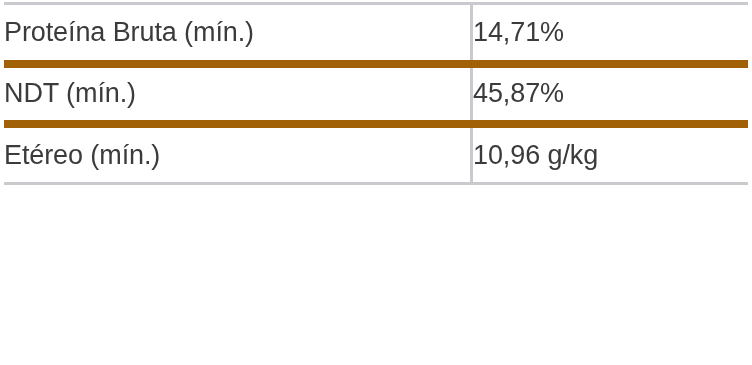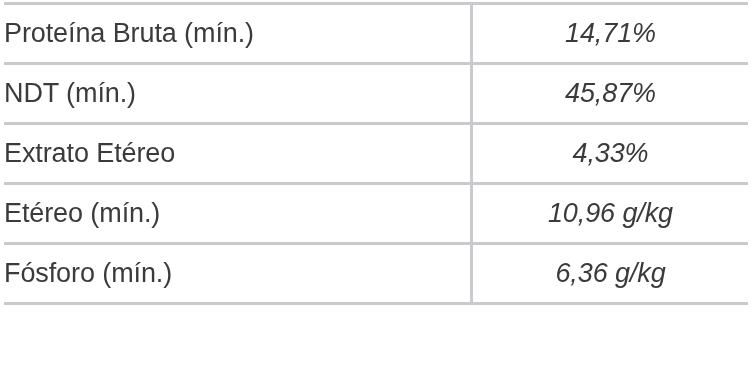--- a/index.html
+++ b/index.html
@@ -31,21 +31,21 @@
     border-collapse: collapse;
     table-layout: fixed;
     background: #ffffff;
   }
 
   table.nutrition-table tr {
     height: 60px;
   }
 
   table.nutrition-table td {
-    border-top: 2px solid #a16207;
+    border-top: 8px solid #a16207;
     border-bottom: 3px solid #c9c9ce;
     padding: 0;
     color: #3b3b3d;
     font-size: 27px;
     font-weight: 400;
     line-height: 1.05;
     letter-spacing: -0.1px;
     background: #ffffff;
     vertical-align: middle;
     white-space: nowrap;
@@ -61,23 +61,22 @@
 
   td.nutrient-name-cell {
     width: 466px;
     text-align: left;
     padding-left: 26px;
     border-right: 3px solid #c9c9ce;
   }
 
   td.nutrient-value-cell {
     width: 275px;
-    text-align: center;
+    text-align: left;
     padding-right: 2px;
-    font-style: italic;
   }
 
   .cell-text {
     display: inline-block;
   }
 </style>
 </head>
 <body>
 
 <div class="nutrition-table-wrap">
@@ -95,43 +94,27 @@
 
       <tr>
         <td class="nutrient-name-cell">
           <span class="cell-text">NDT (mín.)</span>
         </td>
         <td class="nutrient-value-cell">
           <span class="cell-text">45,87%</span>
         </td>
       </tr>
 
-      <tr>
-        <td class="nutrient-name-cell">
-          <span class="cell-text">Extrato Etéreo</span>
-        </td>
-        <td class="nutrient-value-cell">
-          <span class="cell-text">4,33%</span>
-        </td>
-      </tr>
 
       <tr>
         <td class="nutrient-name-cell">
           <span class="cell-text">Etéreo (mín.)</span>
         </td>
         <td class="nutrient-value-cell">
           <span class="cell-text">10,96 g/kg</span>
         </td>
       </tr>
 
-      <tr>
-        <td class="nutrient-name-cell">
-          <span class="cell-text">Fósforo (mín.)</span>
-        </td>
-        <td class="nutrient-value-cell">
-          <span class="cell-text">6,36 g/kg</span>
-        </td>
-      </tr>
 
 
     </tbody>
   </table>
 </div>
 
 </body></html>

